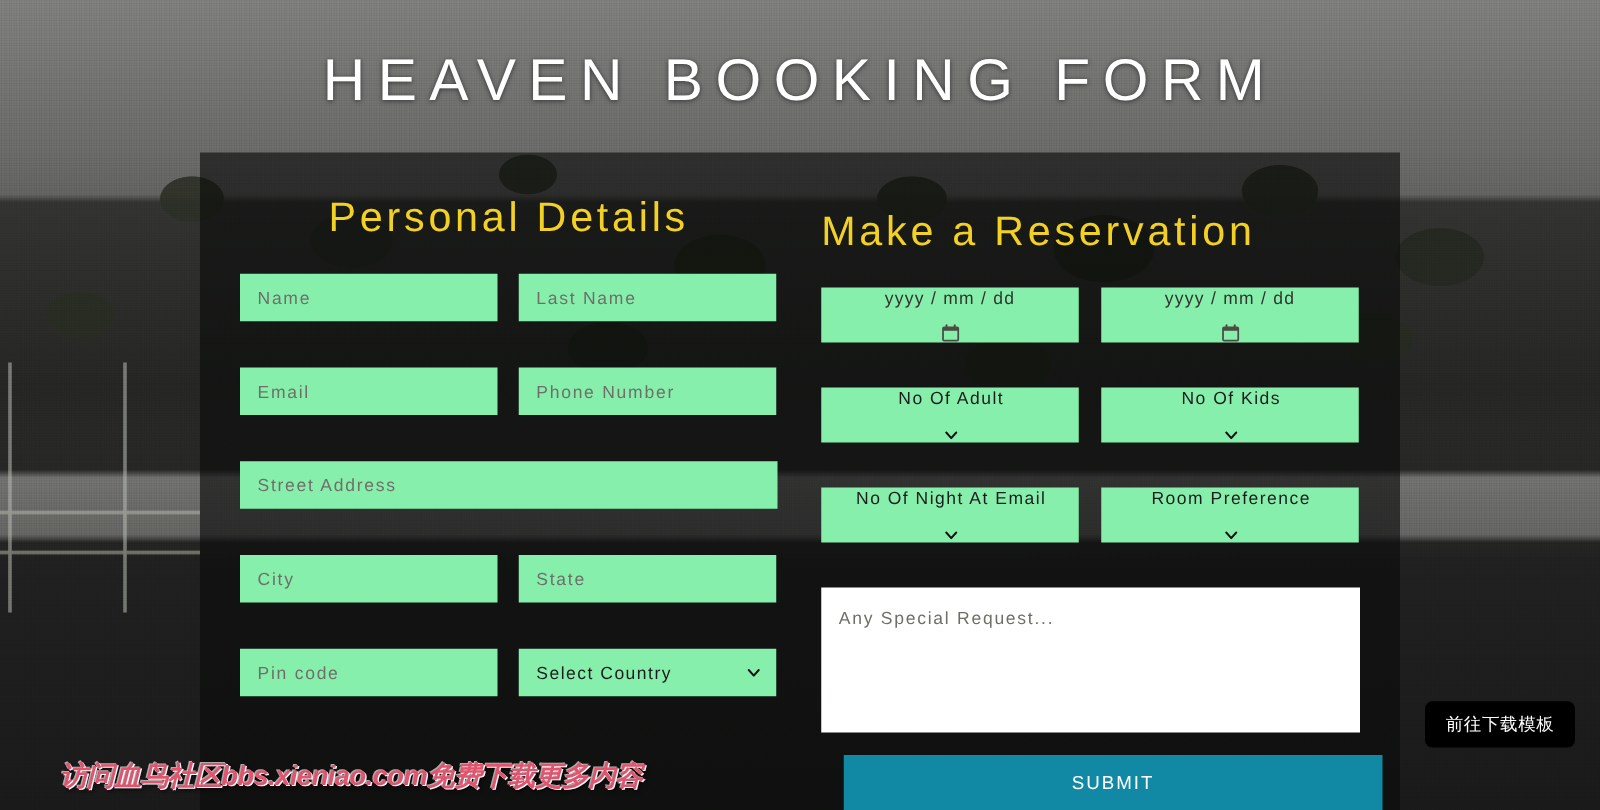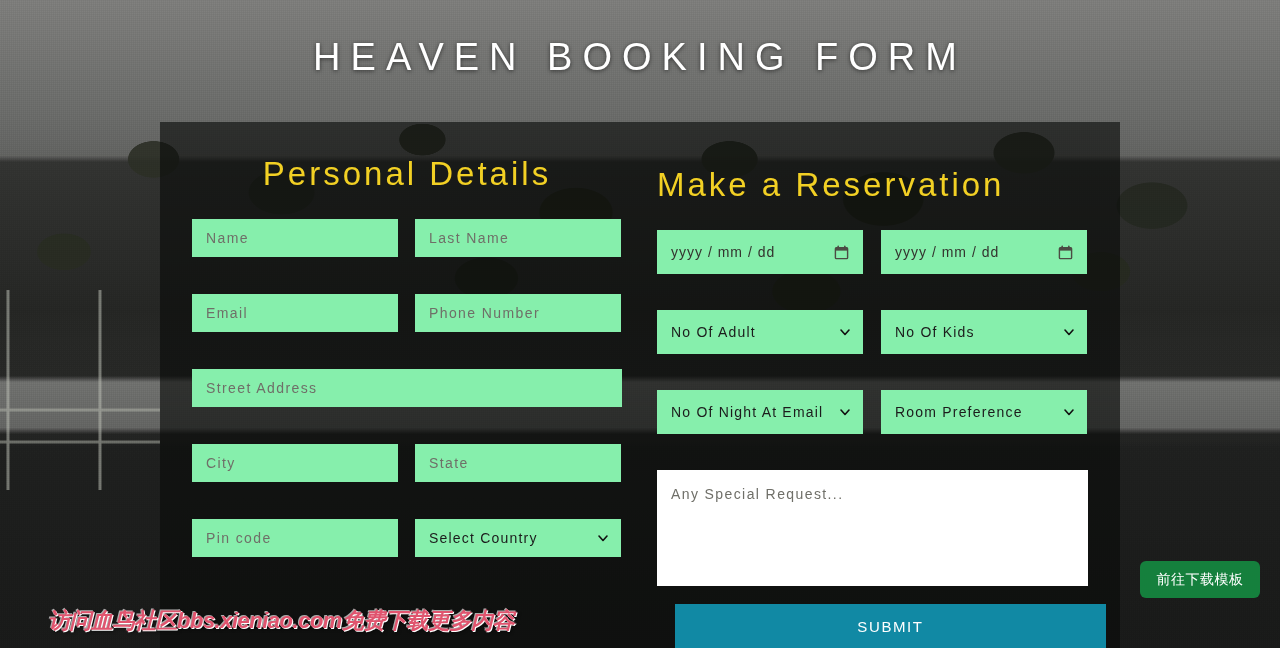--- a/index.html
+++ b/index.html
@@ -92,21 +92,21 @@
     background: rgba(9, 12, 10, 0.62);
   }
 
   
   .page-title {
     position: absolute;
     left: 0; right: 0;
     top: 36px;
     text-align: center;
     color: #ffffff;
-    font-size: 38px;
+    font-size: 47px;
     font-weight: 300;
     letter-spacing: 10px;
     text-shadow: 0 1px 4px rgba(0,0,0,.55);
     white-space: nowrap;
   }
 
   
   .col-left  { position: absolute; left: 192px; top: 155px; width: 430px; }
   .col-right { position: absolute; left: 657px; top: 155px; width: 431px; }
 
@@ -153,21 +153,21 @@
     padding-right: 12px;
   }
   .chev {
     flex: 0 0 auto;
     width: 12px; height: 12px;
     display: inline-block;
   }
   .chev svg { display: block; }
 
   
-  .col-right .field { height: 44px; }
+  .col-right .field { height: 44px; flex-direction: column; }
   .col-right .row { gap: 18px; margin-bottom: 36px; }
   .col-right .field.half { flex: 0 0 206px; }
 
   .field.date {
     color: #33332e;
     letter-spacing: 1px;
     justify-content: space-between;
     font-size: 14px;
   }
   .cal-icon { flex: 0 0 auto; width: 15px; height: 15px; }
@@ -220,21 +220,21 @@
       -1px -1px 0 rgba(255,255,255,.65),
       2px 2px 3px rgba(0,0,0,.5);
   }
 
   .download-btn {
     position: absolute;
     left: 1140px;
     top: 561px;
     width: 120px;
     height: 37px;
-    background: #15803d;
+    background: #000000;
     color: #ffffff;
     font-size: 14px;
     border: none;
     border-radius: 6px;
     display: flex;
     align-items: center;
     justify-content: center;
     font-family: "Liberation Sans", sans-serif;
     cursor: pointer;
     letter-spacing: .5px;

